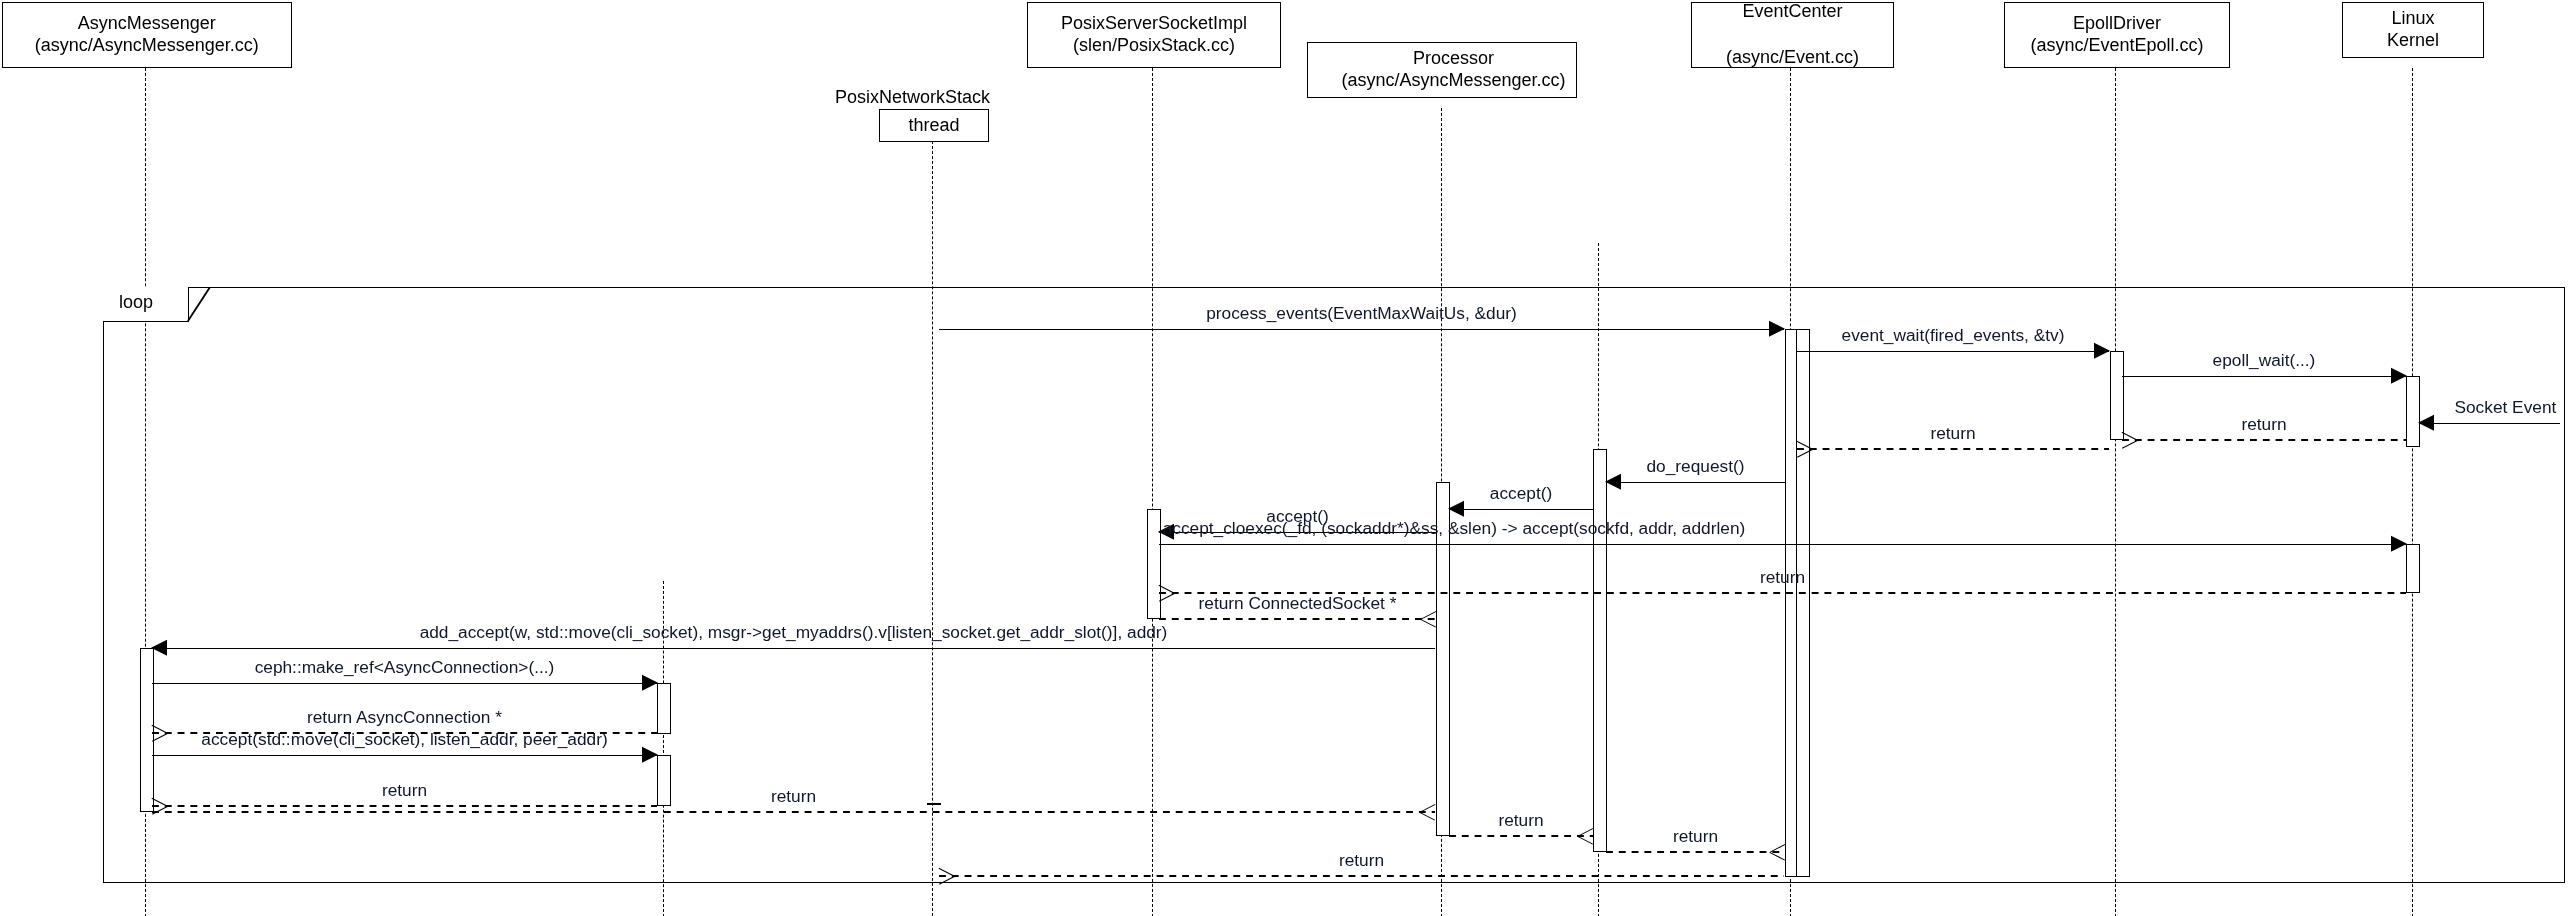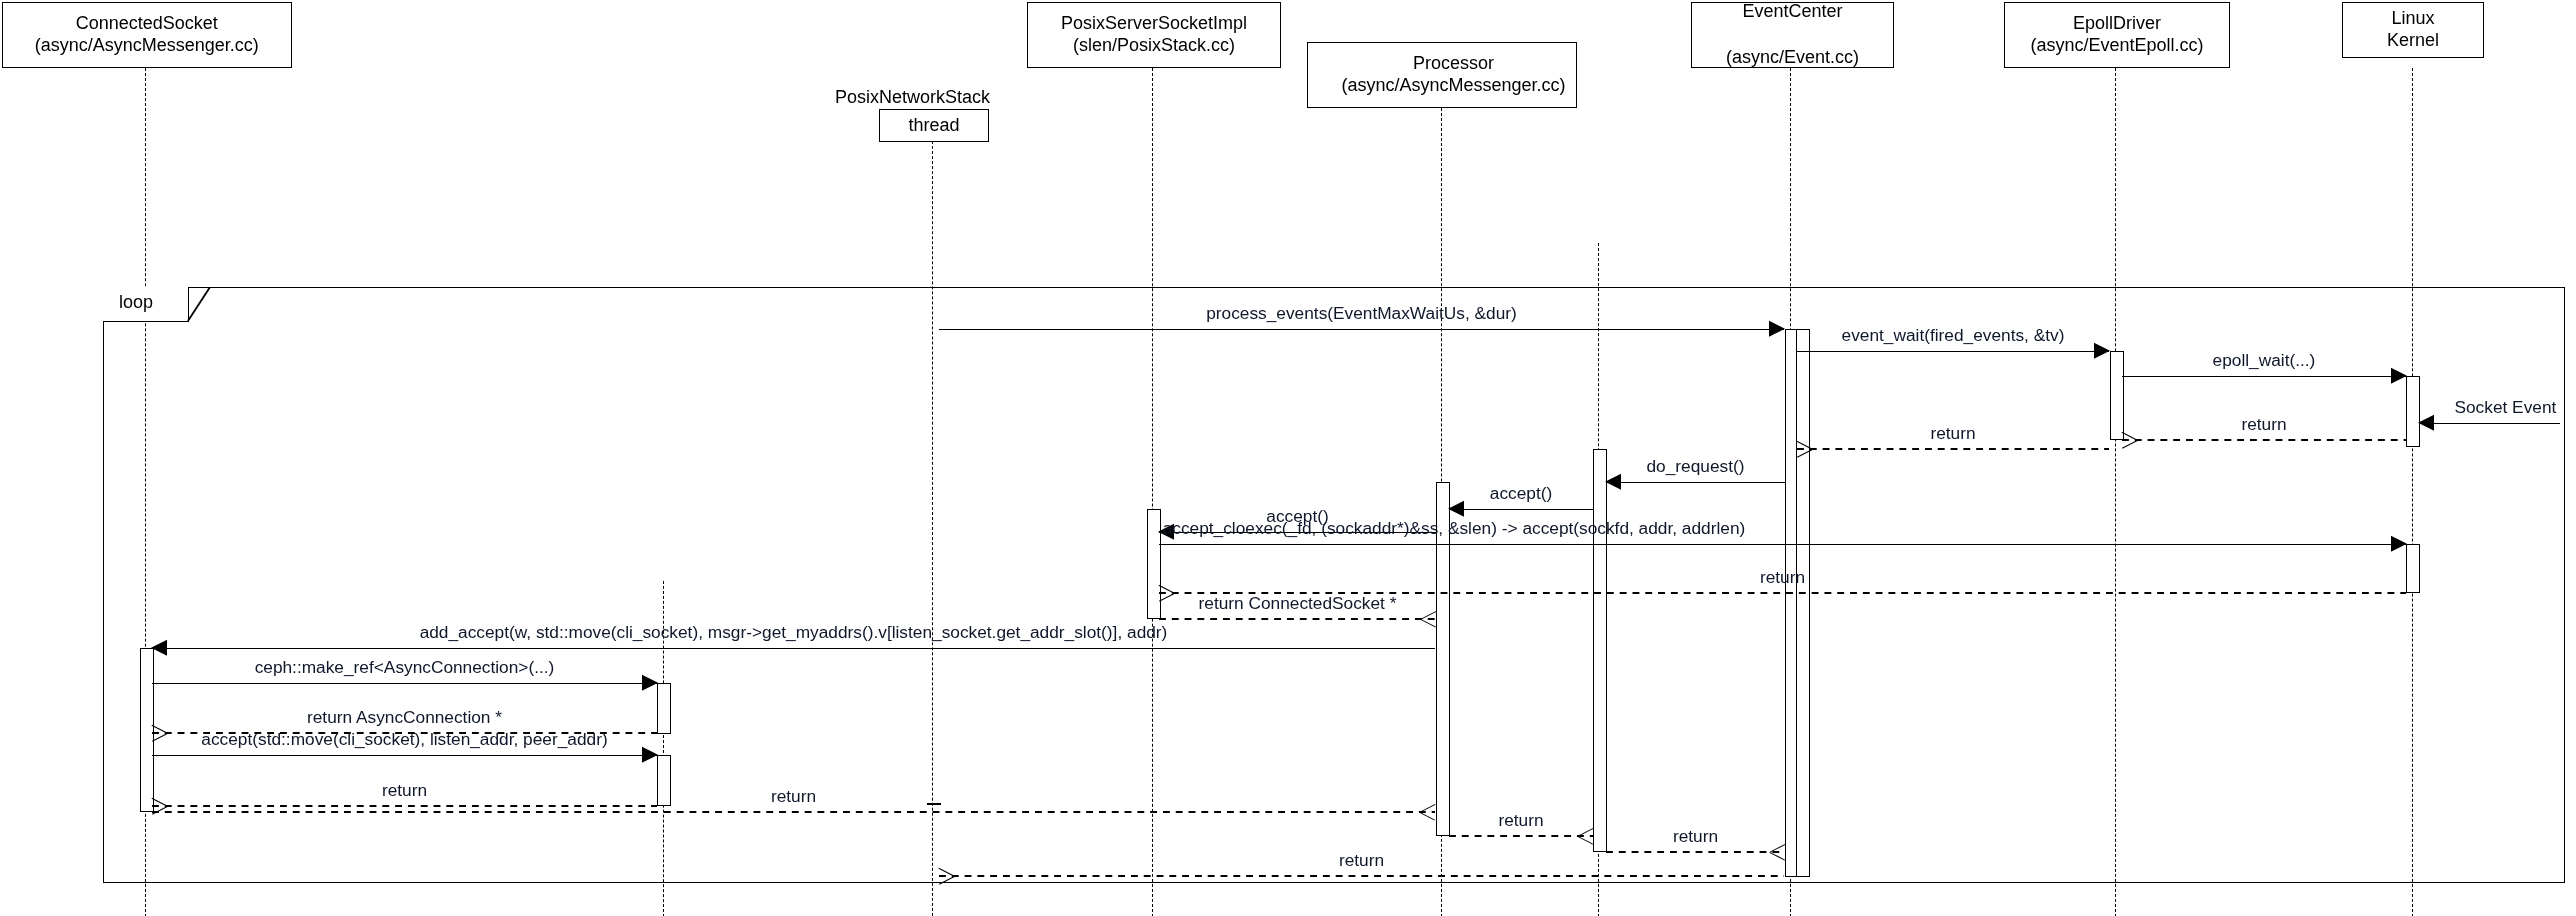--- a/index.html
+++ b/index.html
@@ -68,32 +68,32 @@
     <div class="lifeline" style="left: 1790px; top: 68px; height: 849px;"></div>
     <div class="lifeline" style="left: 2115px; top: 68px; height: 849px;"></div>
     <div class="lifeline" style="left: 2412px; top: 68px; height: 849px;"></div>
     <div class="frag" style="left: 103px; top: 287px; width: 2462px; height: 596px;"></div>
     <div class="frag-tab" style="left: 103px; top: 287px; width: 86px; height: 35px;"></div>
     <div class="tabclip" style="left: 187px; top: 287px; width: 24px; height: 35px; overflow: hidden;"><svg width="24" height="35" viewBox="0 0 26 38">
         <line x1="25" y1="0" x2="1" y2="37" stroke="#000" stroke-width="2"></line>
       </svg></div>
     <div class="frag-label" style="left: 119px; top: 292px;">loop</div>
     <div class="pbox" style="left: 1.8px; top: 1.8px; width: 290px; height: 66px;">
-      <span>ConnectedSocket</span>
+      <span>AsyncMessenger</span>
       <span>(async/AsyncMessenger.cc)</span>
     </div>
     <div class="plabel" style="left: 835px; top: 87px;">PosixNetworkStack</div>
     <div class="pbox" style="left: 879px; top: 109px; width: 110px; height: 33px;">
       <span>thread</span>
     </div>
     <div class="pbox" style="left: 1027px; top: 1.8px; width: 254px; height: 66px; justify-content: center;">
       <span>PosixServerSocketImpl</span>
       <span>(slen/PosixStack.cc)</span>
     </div>
-    <div class="pbox" style="left: 1307px; top: 42px; width: 270px; height: 66px; padding-left: 23px;">
+    <div class="pbox" style="left: 1307px; top: 42px; width: 270px; height: 56px; padding-left: 23px;">
       <span>Processor</span>
       <span>(async/AsyncMessenger.cc)</span>
     </div>
     <div class="pbox" style="left: 1691px; top: 1.8px; width: 203px; height: 66px; gap: 24px;">
       <span>EventCenter</span>
       <span>(async/Event.cc)</span>
     </div>
     <div class="pbox" style="left: 2004px; top: 1.8px; width: 226px; height: 66px;">
       <span>EpollDriver</span>
       <span>(async/EventEpoll.cc)</span>

